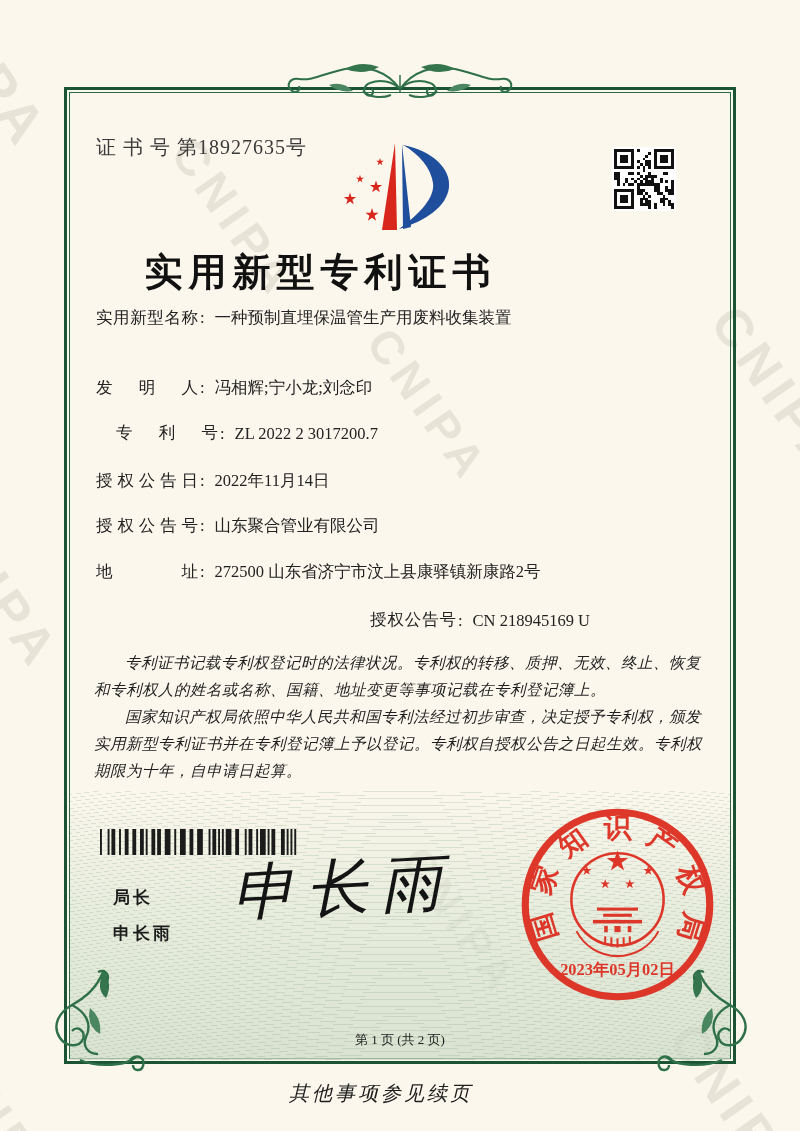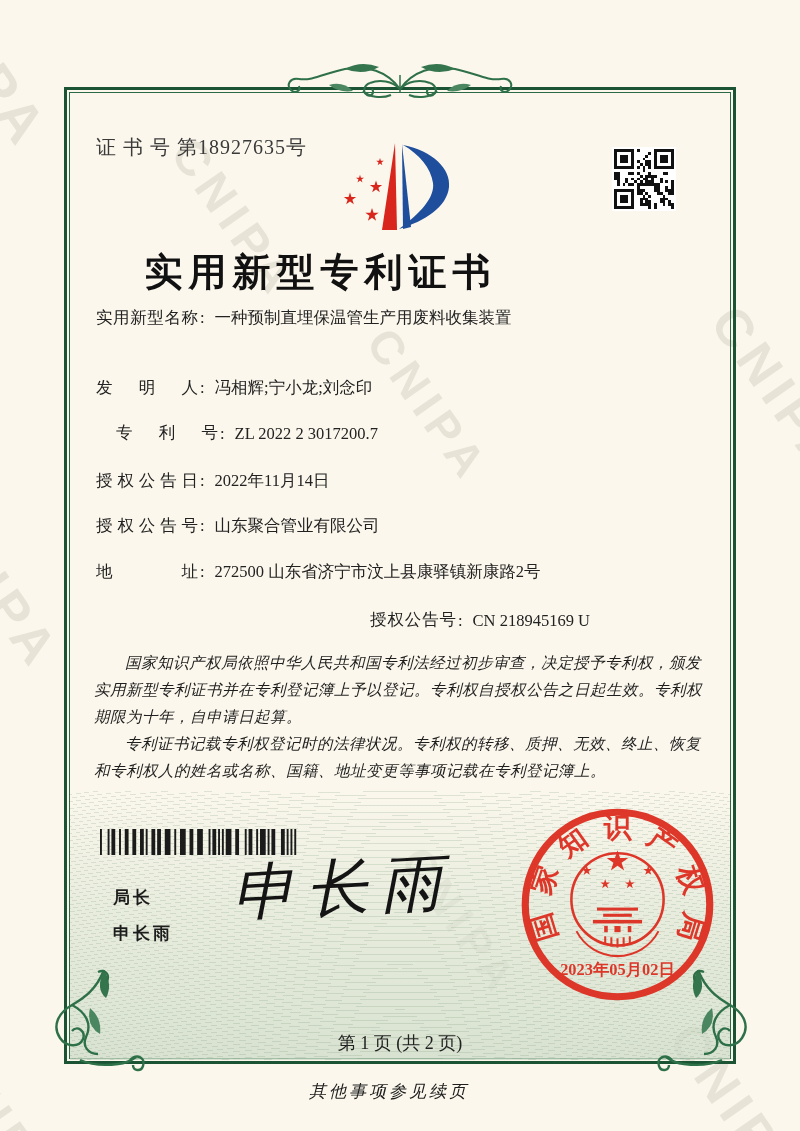--- a/index.html
+++ b/index.html
@@ -70,23 +70,23 @@
   #sig-name{position:absolute;left:113px;top:922px;font-size:17px;letter-spacing:3px;
              font-family:"Liberation Sans","DejaVu Sans",sans-serif;font-weight:600;
              color:#1c1c1c;z-index:2;}
   #sig-script{position:absolute;left:232px;top:846px;font-size:62px;font-style:italic;
              letter-spacing:12px;color:#141414;transform:rotate(-3deg);z-index:2;
              font-family:"DejaVu Serif",serif;}
   #seal{position:absolute;left:515px;top:802px;z-index:4;opacity:0.93;}
 
   
   #page-note{position:absolute;left:0;top:1031px;width:800px;text-align:center;
-             font-size:18px;color:#222;z-index:2;}
-  #cont-note{position:absolute;left:8px;top:1080px;width:762px;text-align:center;
-             font-size:17px;color:#1d1d1d;font-style:italic;letter-spacing:3px;z-index:2;}
+             font-size:13px;color:#222;z-index:2;}
+  #cont-note{position:absolute;left:0;top:1080px;width:762px;text-align:center;
+             font-size:20px;color:#1d1d1d;font-style:italic;letter-spacing:3px;z-index:2;}
 </style>
 </head>
 <body>
 
 <div id="page">
 
   <div class="wm wm1">CNIPA</div>
   <div class="wm wm2">CNIPA</div>
   <div class="wm wm3">CNIPA</div>
   <div class="wm wm4">CNIPA</div>
@@ -372,22 +372,22 @@
       <div class="f-row" style="top: 307px;"><span><span class="f-label">实用新型名称</span><span class="f-colon">:</span><span class="f-value">一种预制直埋保温管生产用废料收集装置</span></span></div>
       <div class="f-row" style="top: 377px;"><span><span class="f-label">发明人</span><span class="f-colon">:</span><span class="f-value">冯相辉;宁小龙;刘念印</span></span></div>
       <div class="f-row" style="top: 422px; margin-left: 20px;"><span><span class="f-label">专利号</span><span class="f-colon">:</span><span class="f-value">ZL 2022 2 3017200.7</span></span></div>
       <div class="f-row" style="top: 470px;"><span><span class="f-label">授权公告日</span><span class="f-colon">:</span><span class="f-value">2022年11月14日</span></span></div>
       <div class="f-row" style="top: 515px;"><span><span class="f-label">授权公告号</span><span class="f-colon">:</span><span class="f-value">山东聚合管业有限公司</span></span></div>
       <div class="f-row" style="top: 561px;"><span><span class="f-label">地址</span><span class="f-colon">:</span><span class="f-value">272500 山东省济宁市汶上县康驿镇新康路2号</span></span></div>
       <div class="f-row" style="top: 609px;"><span class="f-second"><span><span class="f-label">授权公告号</span><span class="f-colon">:</span><span class="f-value">CN 218945169 U</span></span></span></div>
     </div>
 
   <div id="paras">
+    <p>专利证书记载专利权登记时的法律状况。专利权的转移、质押、无效、终止、恢复和专利权人的姓名或名称、国籍、地址变更等事项记载在专利登记簿上。</p>
     <p>国家知识产权局依照中华人民共和国专利法经过初步审查，决定授予专利权，颁发实用新型专利证书并在专利登记簿上予以登记。专利权自授权公告之日起生效。专利权期限为十年，自申请日起算。</p>
-    <p>专利证书记载专利权登记时的法律状况。专利权的转移、质押、无效、终止、恢复和专利权人的姓名或名称、国籍、地址变更等事项记载在专利登记簿上。</p>
   </div>
 
   <svg id="barcode" width="200" height="26" preserveAspectRatio="none" viewBox="0 0 105 26">
       <rect x="0" y="0" width="1" height="26" fill="#1b1b1b"></rect>
       <rect x="4" y="0" width="1" height="26" fill="#1b1b1b"></rect>
       <rect x="6" y="0" width="2" height="26" fill="#1b1b1b"></rect>
       <rect x="10" y="0" width="1" height="26" fill="#1b1b1b"></rect>
       <rect x="13" y="0" width="2" height="26" fill="#1b1b1b"></rect>
       <rect x="17" y="0" width="2" height="26" fill="#1b1b1b"></rect>
       <rect x="21" y="0" width="2" height="26" fill="#1b1b1b"></rect>

